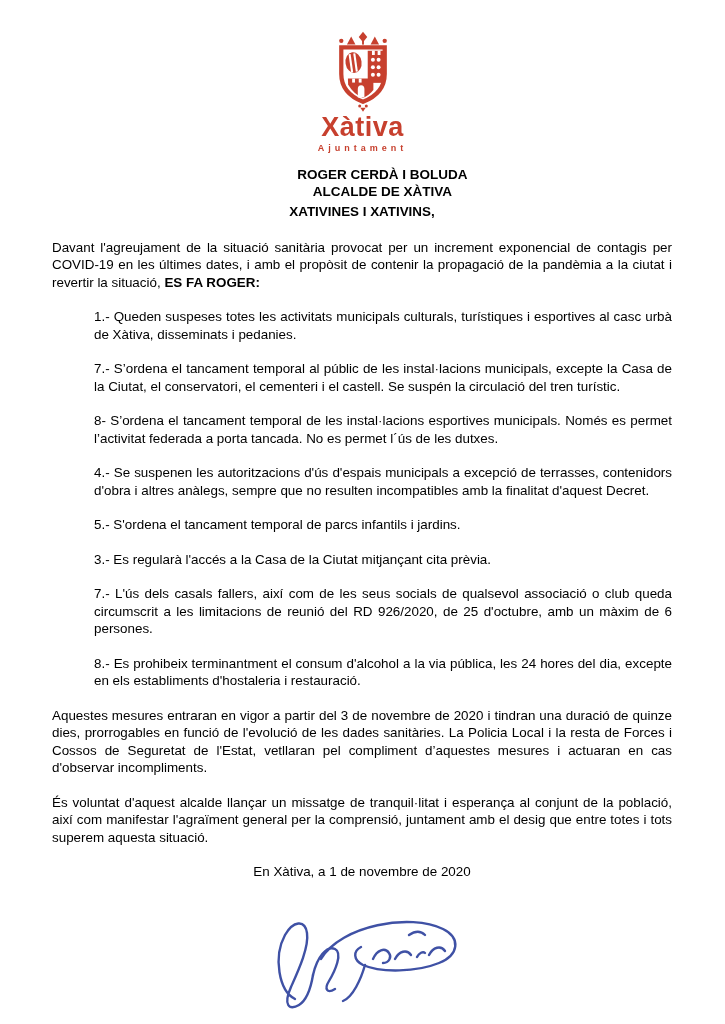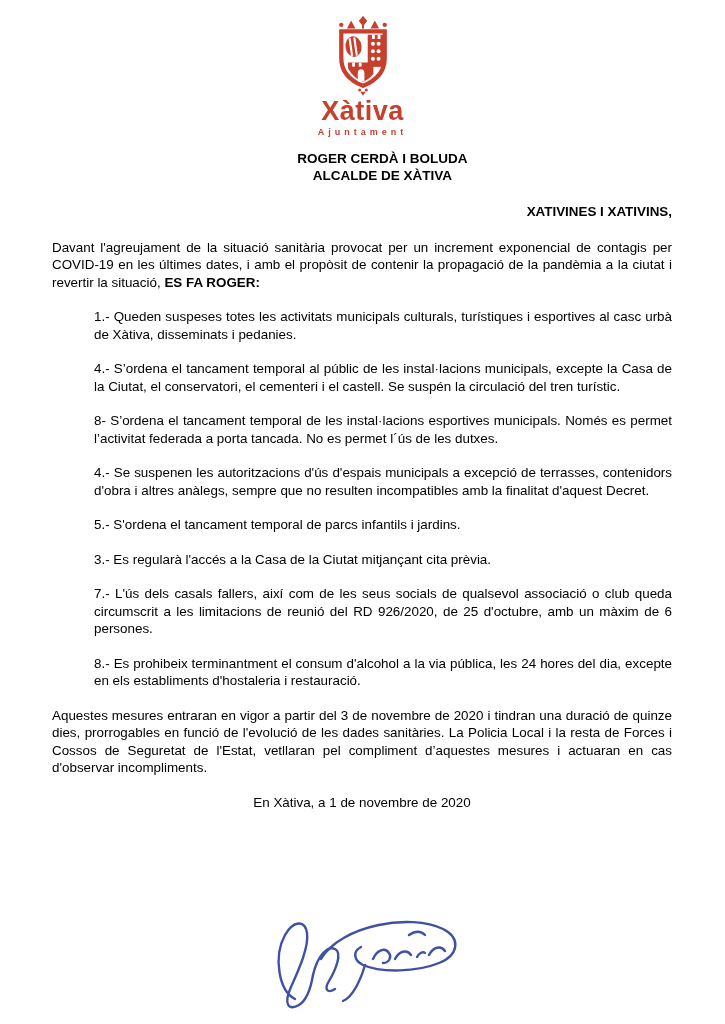--- a/index.html
+++ b/index.html
@@ -4,36 +4,36 @@
 <style>
   html, body { margin:0; padding:0; background:#ffffff; }
   .page {
     position:relative;
     width:725px; height:1024px;
     background:#ffffff;
     font-family:"Liberation Sans", sans-serif;
     color:#000;
     overflow:hidden;
   }
-  .letterhead { position:absolute; top:0; left:0; right:0; text-align:center; }
+  .letterhead { position:absolute; top:16px; left:0; right:0; text-align:center; }
   .crest-wrap { padding-top:15px; line-height:0; }
   .logo-title {
     color:#c7402e; font-size:27px; font-weight:700; line-height:26px;
     letter-spacing:0.5px; margin-top:1px;
   }
   .logo-sub {
     color:#c7402e; font-size:9px; font-weight:700; letter-spacing:4px;
     margin-top:3px; text-transform:none;
   }
   .author { margin-top:13px; font-weight:700; font-size:13.5px; line-height:17px;margin-left:40px; }
   .body-text {
     position:absolute; top:203px; left:52px; width:620px;
     font-size:13.4px; line-height:17.5px; text-align:justify;
   }
-  .salutation { font-weight:700; margin:0 0 18px 0; text-align:right; }
+  .salutation { font-weight:700; margin:0 0 18px 0; text-align:center; }
   .para { margin:0 0 17px 0; }
   .measure { margin:0 0 17px 0; padding-left:42px; }
   .closing { margin:0 0 17px 0; }
   .date-line { text-align:center; margin-top:2px; }
   .signature-wrap {
     position:absolute; top:895px; left:50%; margin-left:-102px;
     width:205px; height:120px;
   }
 </style>
 </head>
@@ -94,30 +94,31 @@
     </div>
   </div>
 
   <div class="body-text">
     <p class="salutation">XATIVINES I XATIVINS,</p>
 
     <p class="para"><span>Davant l'agreujament de la situació sanitària provocat per un increment exponencial de contagis per COVID-19 en les últimes dates, i amb el propòsit de contenir la propagació de la pandèmia a la ciutat i revertir la situació, </span><strong>ES FA ROGER:</strong></p>
 
     <div>
       <p class="measure">1.- Queden suspeses totes les activitats municipals culturals, turístiques i esportives al casc urbà de Xàtiva, disseminats i pedanies.</p>
-      <p class="measure">4.- S’ordena el tancament temporal al públic de les instal·lacions municipals, excepte la Casa de la Ciutat, el conservatori, el cementeri i el castell. Se suspén la circulació del tren turístic.</p>
+      <p class="measure">7.- S’ordena el tancament temporal al públic de les instal·lacions municipals, excepte la Casa de la Ciutat, el conservatori, el cementeri i el castell. Se suspén la circulació del tren turístic.</p>
       <p class="measure">8- S’ordena el tancament temporal de les instal·lacions esportives municipals. Només es permet l’activitat federada a porta tancada. No es permet l´ús de les dutxes.</p>
       <p class="measure">4.- Se suspenen les autoritzacions d'ús d'espais municipals a excepció de terrasses, contenidors d'obra i altres anàlegs, sempre que no resulten incompatibles amb la finalitat d'aquest Decret.</p>
       <p class="measure">5.- S'ordena el tancament temporal de parcs infantils i jardins.</p>
       <p class="measure">3.- Es regularà l'accés a la Casa de la Ciutat mitjançant cita prèvia.</p>
       <p class="measure">7.- L'ús dels casals fallers, així com de les seus socials de qualsevol associació o club queda circumscrit a les limitacions de reunió del RD 926/2020, de 25 d'octubre, amb un màxim de 6 persones.</p>
       <p class="measure">8.- Es prohibeix terminantment el consum d'alcohol a la via pública, les 24 hores del dia, excepte en els establiments d'hostaleria i restauració.</p>
     </div>
 
     <p class="closing">Aquestes mesures entraran en vigor a partir del 3 de novembre de 2020 i tindran una duració de quinze dies, prorrogables en funció de l'evolució de les dades sanitàries. La Policia Local i la resta de Forces i Cossos de Seguretat de l'Estat, vetllaran pel compliment d’aquestes mesures i actuaran en cas d'observar incompliments.</p>
+    <p class="closing">És voluntat d'aquest alcalde llançar un missatge de tranquil·litat i esperança al conjunt de la població, així com manifestar l'agraïment general per la comprensió, juntament amb el desig que entre totes i tots superem aquesta situació.</p>
 
     <p class="date-line">En Xàtiva, a 1 de novembre de 2020</p>
   </div>
 
   <div class="signature-wrap">
     <svg width="205" height="120" viewBox="0 0 205 120">
       <g fill="none" stroke="#3f51a5" stroke-width="2.4" stroke-linecap="round">
         <path d="M34,104 C18,96 12,62 24,40 C32,26 44,24 46,38 C48,52 38,74 30,92 C22,110 28,116 38,110 C46,105 50,92 52,80"></path>
         <path d="M52,80 C56,62 66,50 74,54 C82,58 74,76 68,86 C63,94 66,99 74,94"></path>
         <path d="M60,64 C80,30 150,18 182,34 C200,43 198,60 178,68 C156,77 120,78 102,70 C92,65 92,56 100,52"></path>

